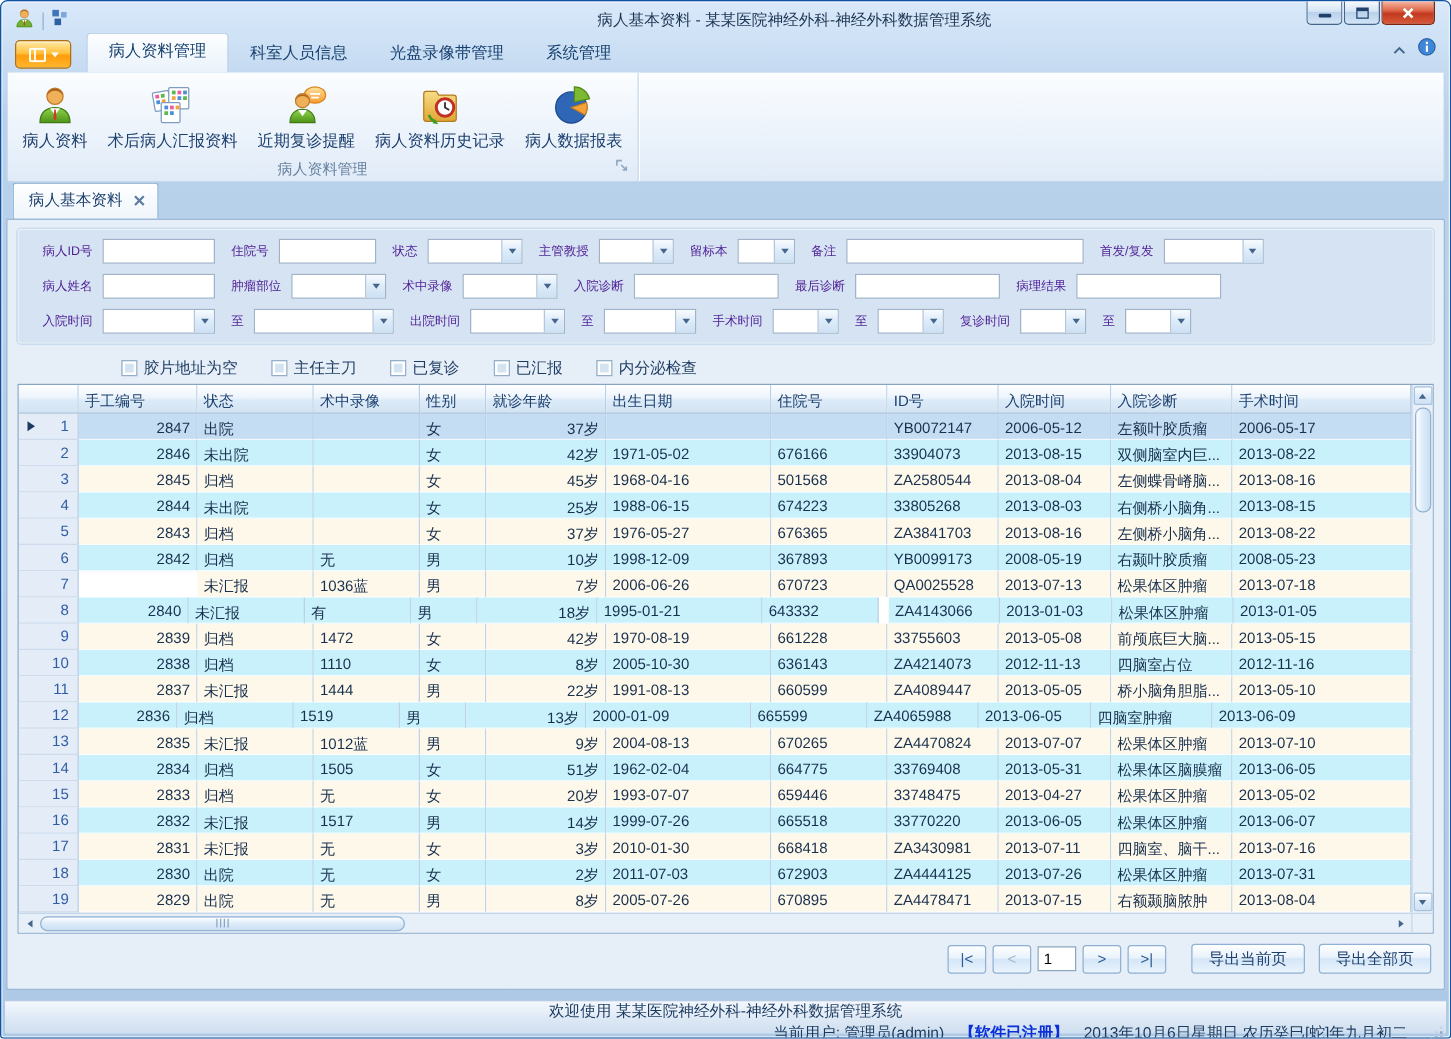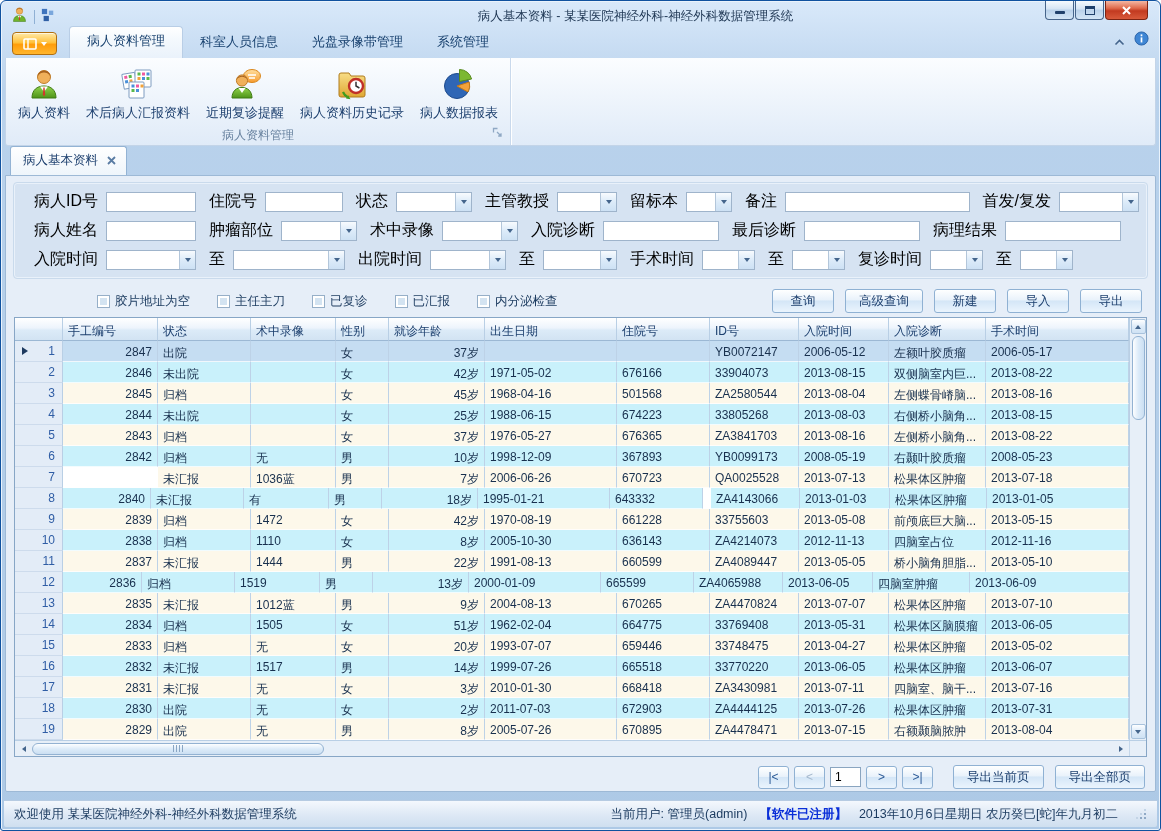--- a/index.html
+++ b/index.html
@@ -62,21 +62,21 @@
     padding:5px 10px 6px 12px; font-size:12.5px; color:#1c3f6e; }
 
   
   .panel{ flex:1; background:#e6eef8; border:1px solid #9db9d6; border-radius:0 2px 2px 2px;
     padding:6px 7px 0; display:flex; flex-direction:column; }
 
   .filter-box{ background:#d6e3f2; border:1px solid #c9daec; border-radius:4px;
     box-shadow:inset 0 0 0 1px #e9f1fa; padding:8px 8px 8px 20px;
     display:flex; flex-direction:column; gap:8px; }
   .filter-row{ display:flex; align-items:center; }
-  .flabel{ font-size:16px; color:#000000; margin:0 8px 0 13px; white-space:nowrap; }
+  .flabel{ font-size:10px; color:#4c1d95; margin:0 8px 0 13px; white-space:nowrap; }
   .filter-row .flabel:first-child{ margin-left:0; }
   .tinput{ height:20px; border:1px solid #9fb4cb; background:#fff; font-size:12px; padding:1px 3px; }
   .combo{ height:20px; background:#fff; border:1px solid #9fb4cb; display:inline-flex;
     justify-content:flex-end; flex:none; }
   .combo-btn{ width:16px; height:100%; background:linear-gradient(#f8fbfe,#dcebf9 50%,#cde1f4);
     border-left:1px solid #b3c6da; display:flex; align-items:center; justify-content:center; }
   .arr-down{ width:0; height:0; border-left:3.5px solid transparent; border-right:3.5px solid transparent;
     border-top:4px solid #44658c; }
 
   .toolbar-row{ display:flex; align-items:center; margin:10px 2px 4px; }
@@ -139,22 +139,22 @@
   .pager{ margin-left:auto; display:flex; align-items:center; gap:5px; }
   .pg-btn{ width:31px; height:23px; font-size:12px; color:#2c5b97;
     background:linear-gradient(#feffff,#e9f2fb 45%,#d4e6f7 50%,#eaf4fd);
     border:1px solid #8fb1d3; border-radius:3px; }
   .pg-btn.disabled{ color:#a4b8cd; }
   .page-input{ width:31px; height:20px; border:1px solid #8aa5c0; font-size:12px; padding:1px 4px; }
   .export-btns{ display:flex; gap:11px; margin-left:15px; }
 
   
   .statusbar{ height:27px; margin-top:8px; background:linear-gradient(#f4f8fd,#dde8f5 55%,#cfdfef);
-    border-top:1px solid #b6cbe2; display:flex; align-items:center; padding:0 10px;
-    font-size:12.5px; color:#1b3a5f; border-radius:0 0 2px 2px; }
+    border-top:1px solid #b6cbe2; display:flex; align-items:center; padding:0 2px;
+    font-size:12.5px; color:#1b3a5f; border-radius:0 0 2px 2px;flex-direction:column; }
   .sb-right{ margin-left:auto; display:flex; gap:12px; align-items:center; }
   .registered{ color:#0a2fd8; font-weight:bold; }
   .grip-corner{ width:13px; height:13px; position:relative; margin-left:4px; }
   .grip-corner::after{ content:""; position:absolute; right:1px; bottom:2px; width:2px; height:2px;
     background:#8fa9c6; box-shadow:-4px 0 0 #8fa9c6, 0 -4px 0 #8fa9c6, -8px 0 0 #c3d4e6, 0 -8px 0 #c3d4e6, -4px -4px 0 #c3d4e6; }
 </style>
 </head>
 <body>
 
 <div class="window">
@@ -467,27 +467,20 @@
             </label>
             <label class="check-item">
               <span class="cbox"></span>
               <span class="cb-label">已汇报</span>
             </label>
             <label class="check-item">
               <span class="cbox"></span>
               <span class="cb-label">内分泌检查</span>
             </label>
           </div>
-        <div class="action-btns">
-            <button class="btn">查询</button>
-            <button class="btn">高级查询</button>
-            <button class="btn">新建</button>
-            <button class="btn">导入</button>
-            <button class="btn">导出</button>
-          </div>
       </div>
 
       <div class="grid-wrap">
         <div class="grid-main">
           <div class="grid-cols">
             <div class="grid-header">
                 <div class="gh sel-h"></div>
                 <div class="gh" style="width: 95px;">手工编号</div>
                 <div class="gh" style="width: 93px;">状态</div>
                 <div class="gh" style="width: 85px;">术中录像</div>

